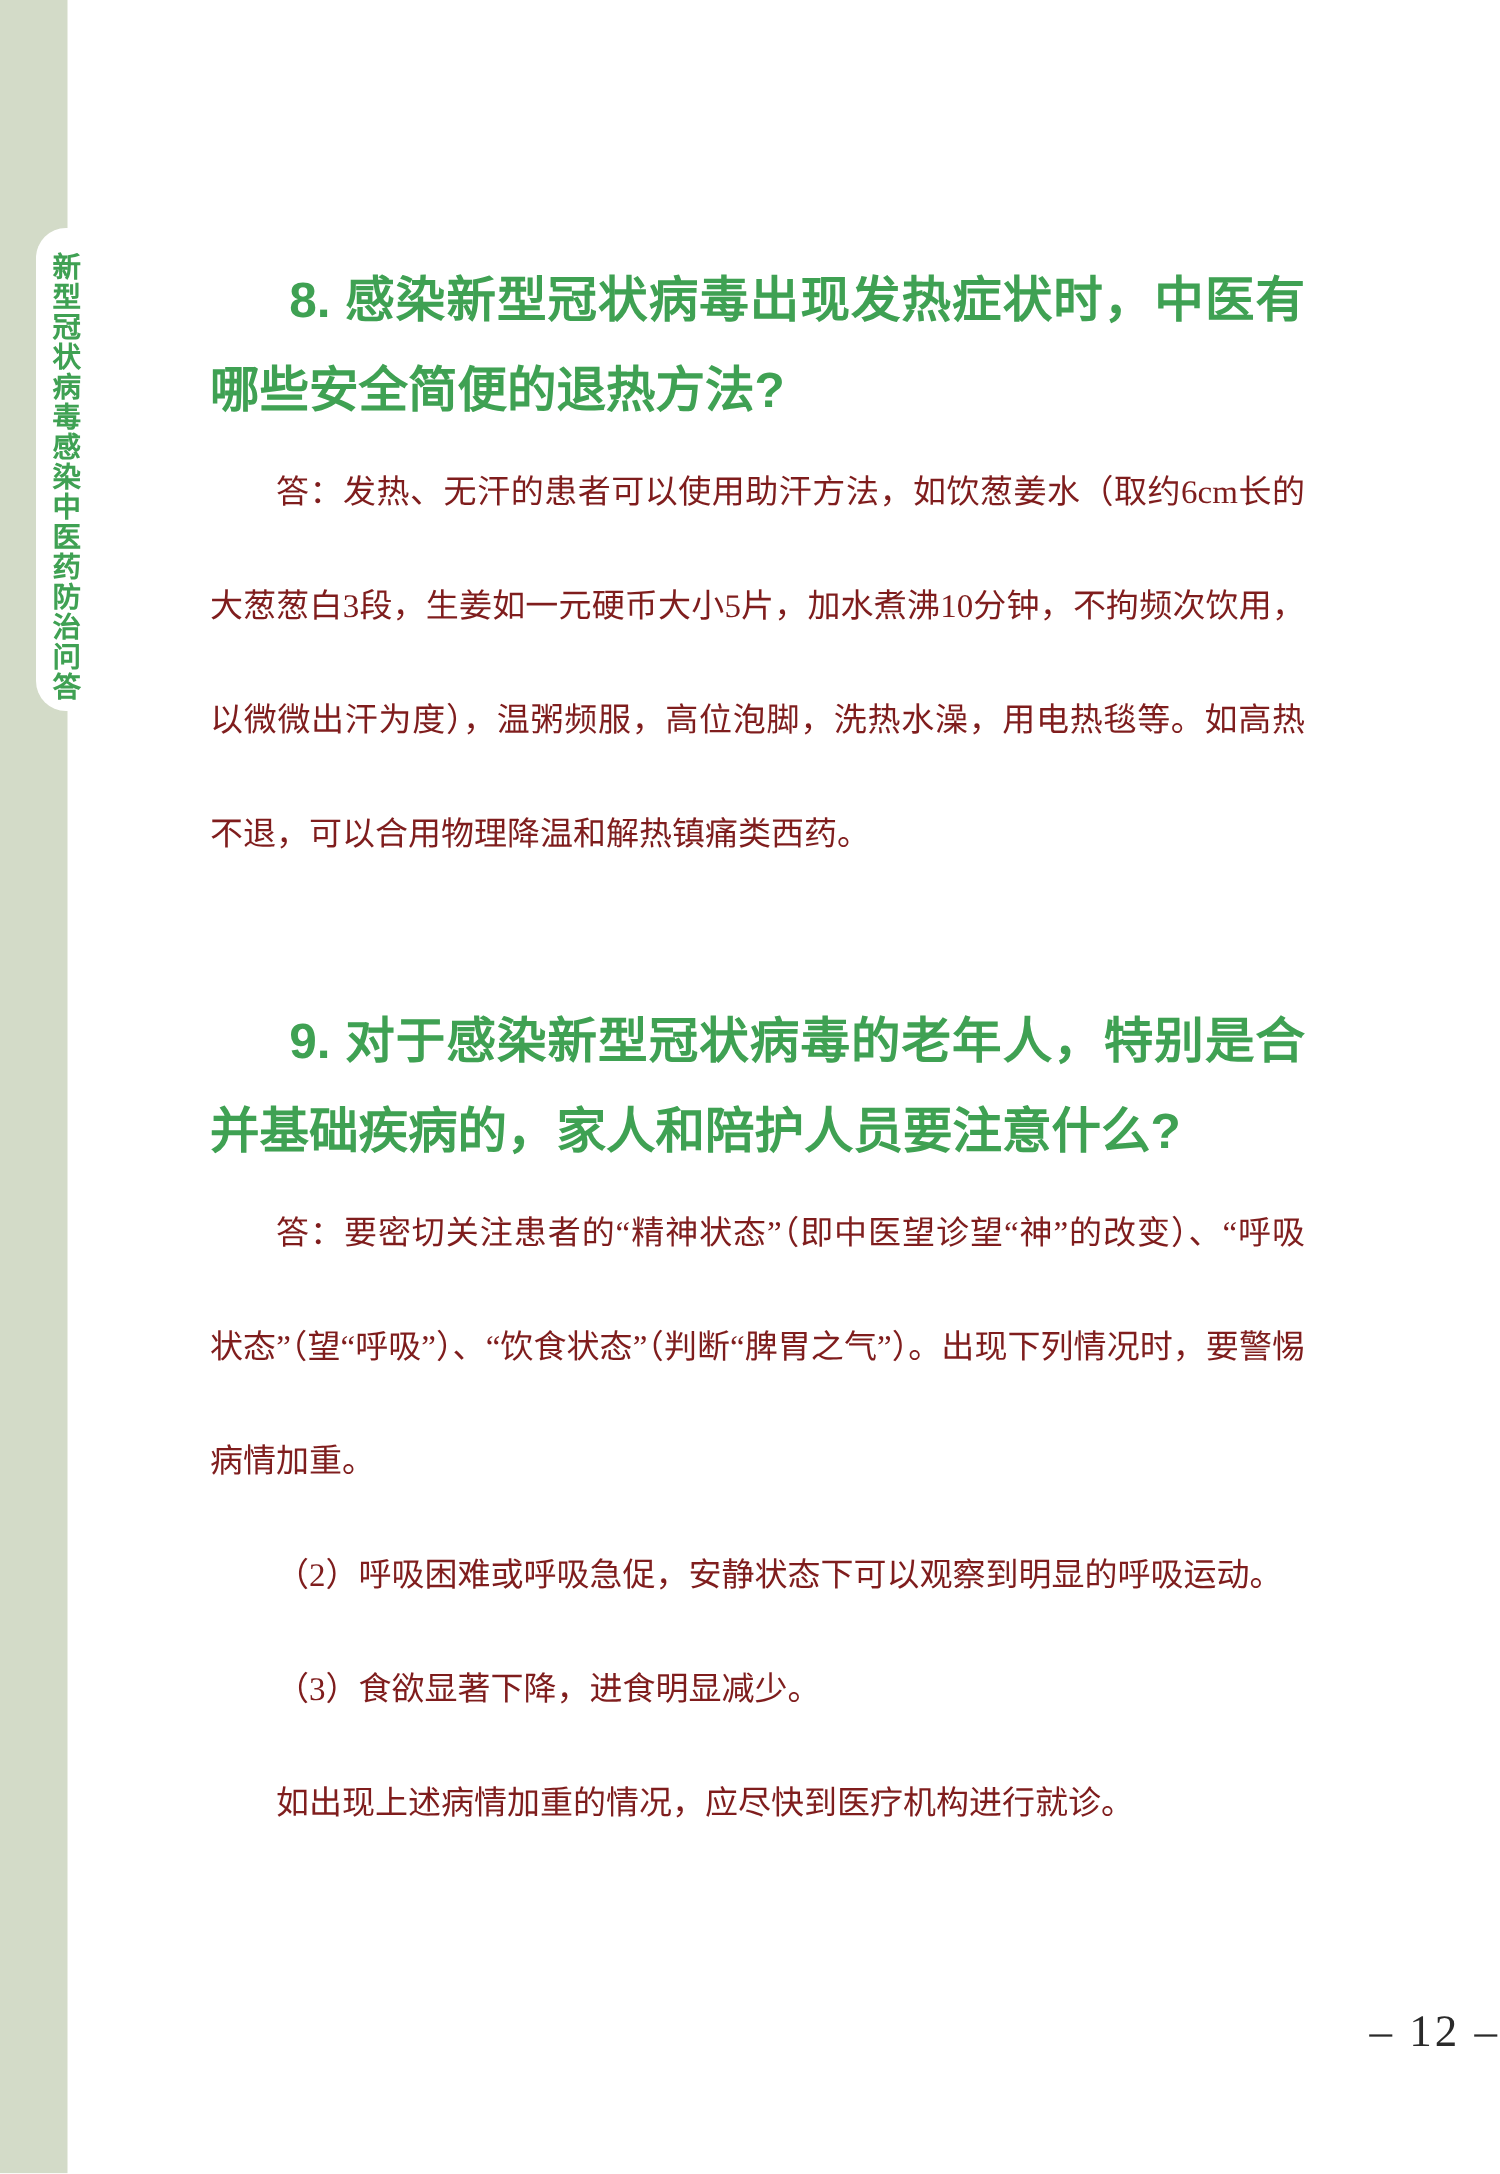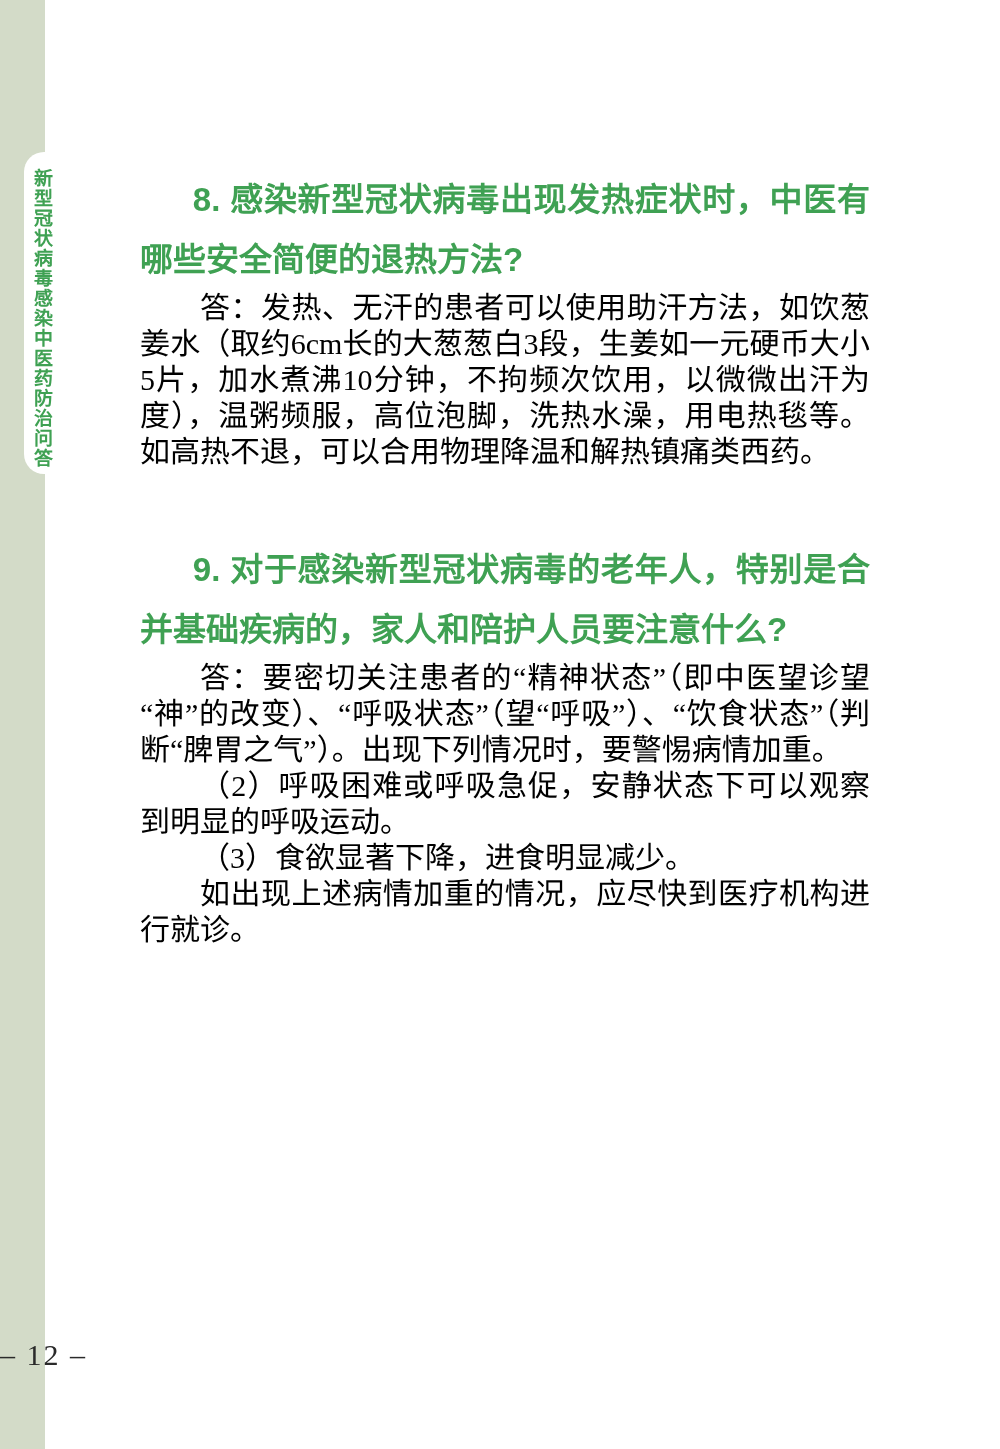--- a/index.html
+++ b/index.html
@@ -62,32 +62,32 @@
     line-height: 60px;
     color: #3fa153;
     text-indent: 1.6em;
     text-align: justify;
   }
   .q-heading.second {
     margin-top: 70px;
   }
   .body-para {
     margin: 0;
-    font-size: 30px;
-    line-height: 36px;
-    color: #000000;
+    font-size: 22px;
+    line-height: 76px;
+    color: #7f1d1d;
     text-indent: 2em;
     text-align: justify;
   }
   .page-number {
     position: absolute;
     left: 0;
     width: 1000px;
     top: 1338px;
-    text-align: left;
+    text-align: right;
     font-size: 30px;
     color: #2a2a2a;
     letter-spacing: 2px;
   }
 </style>
 </head>
 <body>
 
 <div class="page">
 

